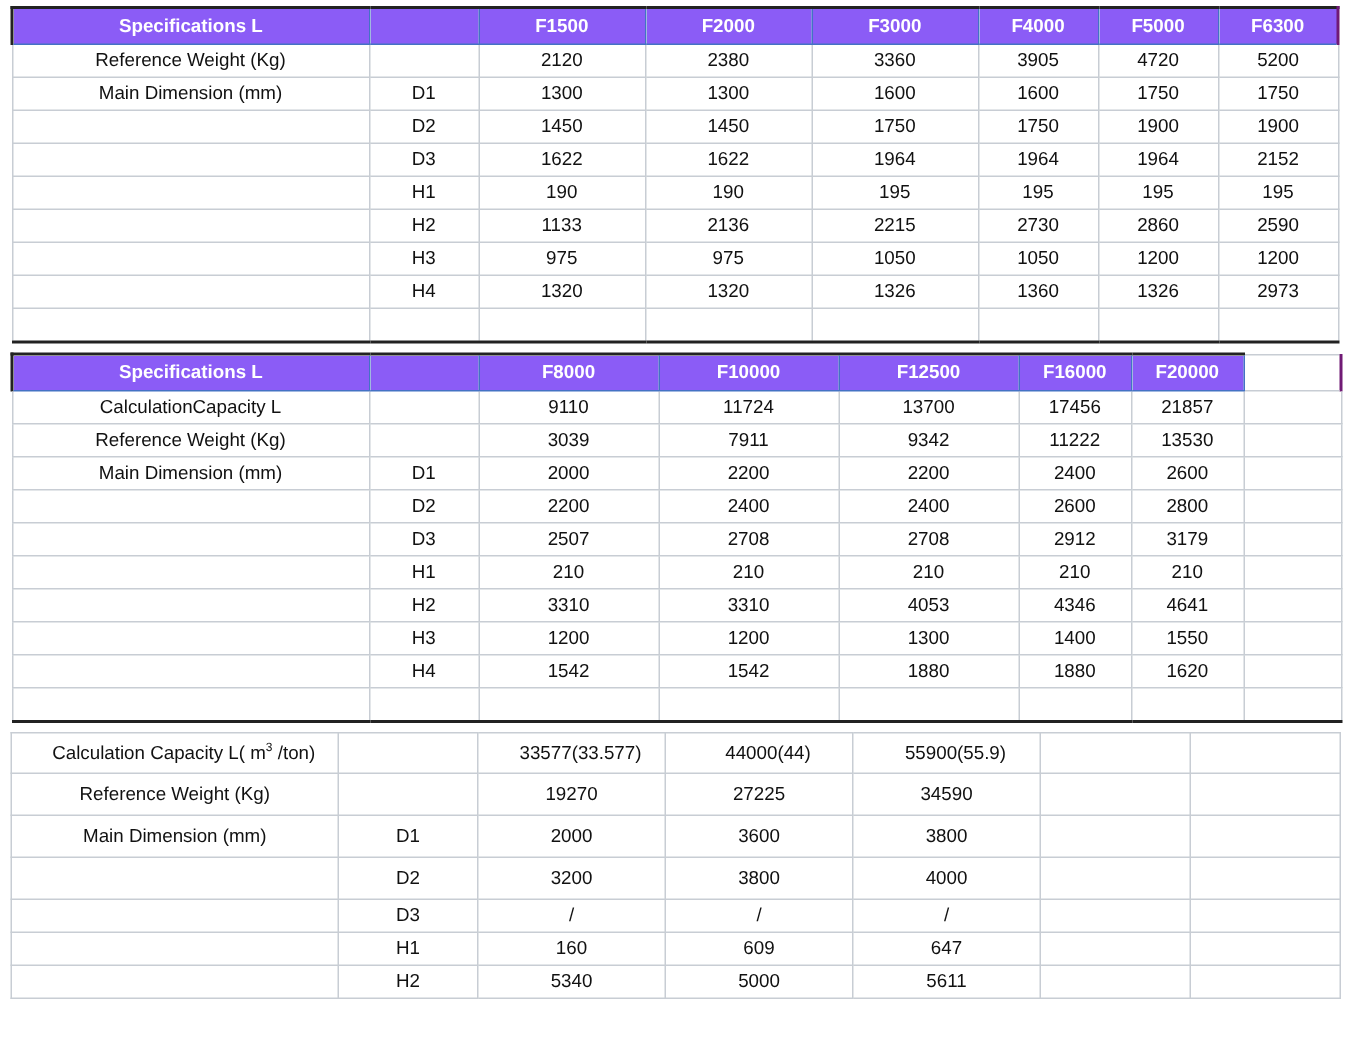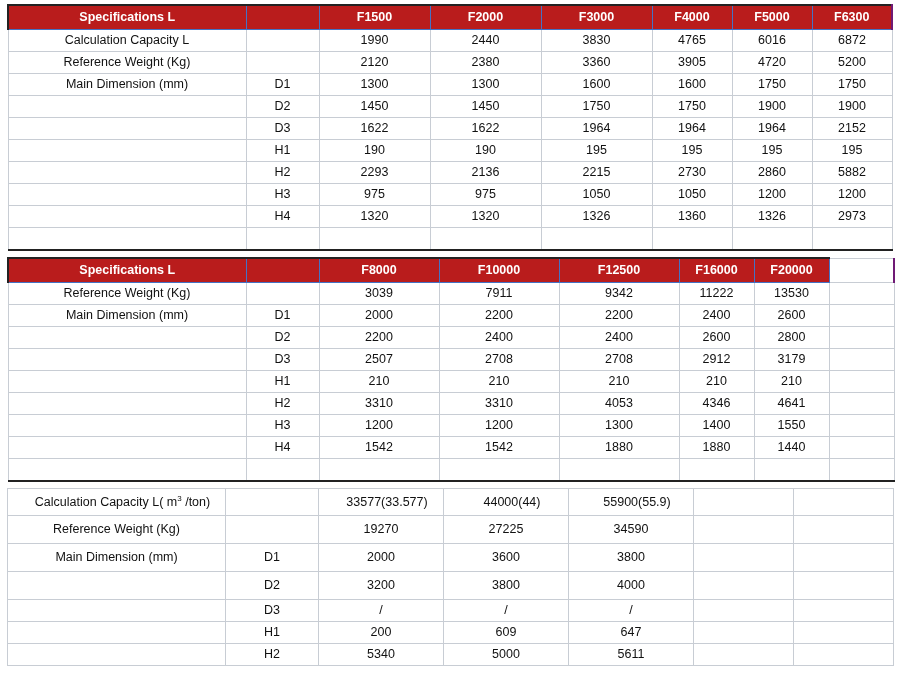--- a/index.html
+++ b/index.html
@@ -33,21 +33,21 @@
     height: 21px;
     line-height: 21px;
     text-align: center;
     vertical-align: middle;
     white-space: nowrap;
     overflow: hidden;
     background: #ffffff;
   }
   
   tr.hdr td {
-    background: #b91c1c;
+    background: #8b5cf6;
     color: #ffffff;
     font-weight: bold;
     border-color: #4472C4;
     height: 23px;
     line-height: 23px;
     font-size: 12.5px;
   }
   tr.hdr td.blank-hdr {
     background: #ffffff;
     border: 1px solid #c8cdd4;
@@ -96,30 +96,20 @@
         <td></td>
         <td>F1500</td>
         <td>F2000</td>
         <td>F3000</td>
         <td>F4000</td>
         <td>F5000</td>
         <td class="last">F6300</td>
       </tr>
 
       <tr>
-        <td class="first lbl">Calculation Capacity   L</td>
-        <td class="dim"></td>
-        <td>1990</td>
-        <td>2440</td>
-        <td>3830</td>
-        <td>4765</td>
-        <td>6016</td>
-        <td class="last">6872</td>
-      </tr>
-      <tr>
         <td class="first lbl">Reference Weight (Kg)</td>
         <td class="dim"></td>
         <td>2120</td>
         <td>2380</td>
         <td>3360</td>
         <td>3905</td>
         <td>4720</td>
         <td class="last">5200</td>
       </tr>
       <tr>
@@ -158,26 +148,26 @@
         <td>190</td>
         <td>190</td>
         <td>195</td>
         <td>195</td>
         <td>195</td>
         <td class="last">195</td>
       </tr>
       <tr>
         <td class="first lbl"></td>
         <td class="dim">H2</td>
-        <td>2293</td>
+        <td>1133</td>
         <td>2136</td>
         <td>2215</td>
         <td>2730</td>
         <td>2860</td>
-        <td class="last">5882</td>
+        <td class="last">2590</td>
       </tr>
       <tr>
         <td class="first lbl"></td>
         <td class="dim">H3</td>
         <td>975</td>
         <td>975</td>
         <td>1050</td>
         <td>1050</td>
         <td>1200</td>
         <td class="last">1200</td>
@@ -225,20 +215,30 @@
         <td></td>
         <td>F8000</td>
         <td>F10000</td>
         <td>F12500</td>
         <td>F16000</td>
         <td>F20000</td>
         <td class="last blank-hdr"></td>
       </tr>
 
       <tr>
+        <td class="first lbl">CalculationCapacity  L</td>
+        <td class="dim"></td>
+        <td>9110</td>
+        <td>11724</td>
+        <td>13700</td>
+        <td>17456</td>
+        <td>21857</td>
+        <td class="last empty"></td>
+      </tr>
+      <tr>
         <td class="first lbl">Reference Weight (Kg)</td>
         <td class="dim"></td>
         <td>3039</td>
         <td>7911</td>
         <td>9342</td>
         <td>11222</td>
         <td>13530</td>
         <td class="last empty"></td>
       </tr>
       <tr>
@@ -301,21 +301,21 @@
         <td>1550</td>
         <td class="last empty"></td>
       </tr>
       <tr>
         <td class="first lbl"></td>
         <td class="dim">H4</td>
         <td>1542</td>
         <td>1542</td>
         <td>1880</td>
         <td>1880</td>
-        <td>1440</td>
+        <td>1620</td>
         <td class="last empty"></td>
       </tr>
 
       <tr class="botrule">
         <td class="first gap-sm"></td>
         <td class="gap-sm"></td>
         <td class="gap-sm"></td>
         <td class="gap-sm"></td>
         <td class="gap-sm"></td>
         <td class="gap-sm"></td>
@@ -380,21 +380,21 @@
         <td class="dim">D3</td>
         <td>/</td>
         <td>/</td>
         <td>/</td>
         <td class="empty"></td>
         <td class="last empty"></td>
       </tr>
       <tr>
         <td class="first lbl"></td>
         <td class="dim">H1</td>
-        <td>200</td>
+        <td>160</td>
         <td>609</td>
         <td>647</td>
         <td class="empty"></td>
         <td class="last empty"></td>
       </tr>
       <tr>
         <td class="first lbl"></td>
         <td class="dim">H2</td>
         <td>5340</td>
         <td>5000</td>

